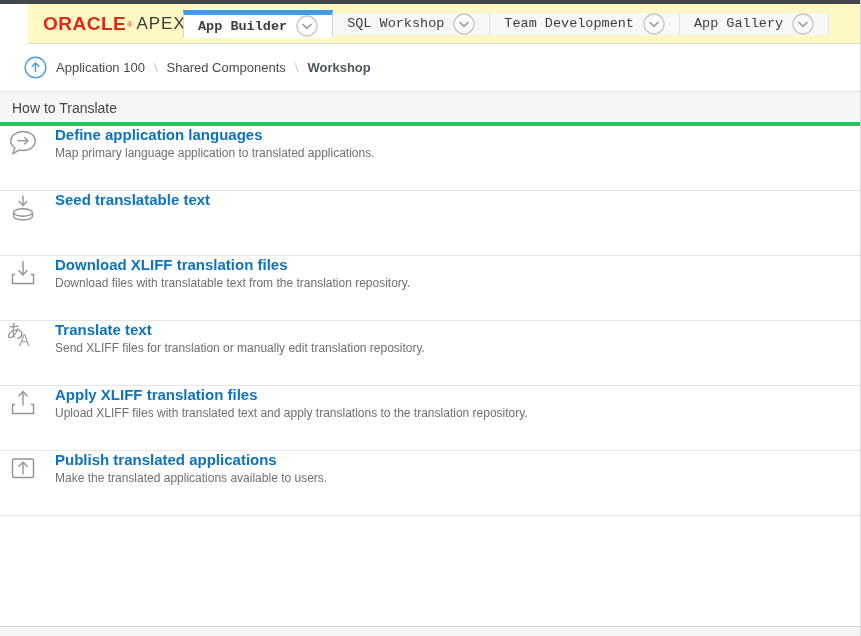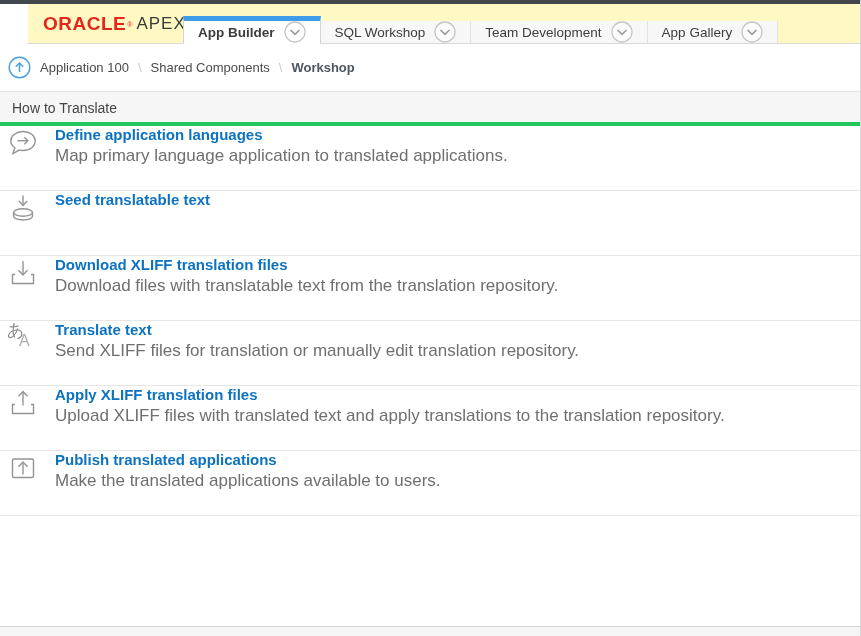--- a/index.html
+++ b/index.html
@@ -16,40 +16,40 @@
     display:flex; align-items:stretch; height:40px;
     border-bottom:1px solid #d8d8d8; background:#fef9c3;margin-left:28px;
   }
   .logo {
     width:155px; display:flex; align-items:center; padding-left:15px;
     cursor:pointer;
   }
   .logo .oracle { color:#e5261f; font-weight:bold; font-size:19px; letter-spacing:.5px; }
   .logo .rmark { color:#e5261f; font-size:7px; vertical-align:top; line-height:10px; margin:2px 4px 0 1px; display:inline-block; }
   .logo .apex { color:#3a3a3a; font-size:17px; letter-spacing:1px; }
-  .tabs { display:flex; align-items:flex-end; }
+  .tabs { display:flex; align-items:center;font-family:Liberation Mono, monospace; }
   .tab {
     display:flex; align-items:center; gap:9px; padding:0 14px;
     font-size:13.5px; color:#3d3d3d; background:#f7f7f7;
     border-right:1px solid #e3e3e3; cursor:pointer; position:relative;
   }
   .tab.active {
     background:#fff; font-weight:600;
     border-left:1px solid #d4d4d4; border-right:1px solid #d4d4d4;
     border-top:5px solid #3f9ce8;
     z-index:2;
   }
   .tab.active::after {
     content:""; position:absolute; left:0; right:0; bottom:-1px; height:1px; background:#fff;
   }
   .chev-circle { display:flex; align-items:center; }
   
   .breadcrumb {
     height:48px; display:flex; align-items:center; gap:9px;
-    padding-left:8px; background:#fff; font-size:13px; color:#4a4a4a;
+    padding-left:24px; background:#fff; font-size:13px; color:#4a4a4a;
     border-bottom:1px solid #e4e4e4;
   }
   .breadcrumb .sep { color:#c4cad0; font-size:13px; }
   .breadcrumb .crumb { cursor:pointer; }
   .breadcrumb .crumb.current { font-weight:bold; color:#4b565f; cursor:default; }
   .up-circle { display:flex; align-items:center; cursor:pointer; }
   
   .section-header {
     height:34px; line-height:33px; background:#f6f6f6; padding-left:12px;
     font-size:14px; color:#454545; border-bottom:4px solid #22c55e;
@@ -60,21 +60,21 @@
     border-bottom:1px solid #e6e6e6; background:#fff;
   }
   .item-icon {
     width:34px; height:34px; margin-right:15px; flex:0 0 34px;
     display:flex; align-items:center; justify-content:center; position:relative;
   }
   .item-title {
     display:block; font-size:15px; font-weight:600; color:#0d73c0;
     text-decoration:none; cursor:pointer; margin-bottom:3px;
   }
-  .item-desc { font-size:17px; color:#6f6f6f; }
+  .item-desc { font-size:12px; color:#6f6f6f; }
   
   .glyph-a1 { position:absolute; left:1px; top:-2px; font-size:17px; color:#8b8b8b; }
   .glyph-a2 { position:absolute; left:13px; top:11px; font-size:16px; color:#adadad; }
   
   .footer-strip {
     position:absolute; left:0; right:0; bottom:0; height:10px;
     background:#f5f5f5; border-top:1px solid #d5d5d5;
   }
   svg { display:block; }
 </style>

